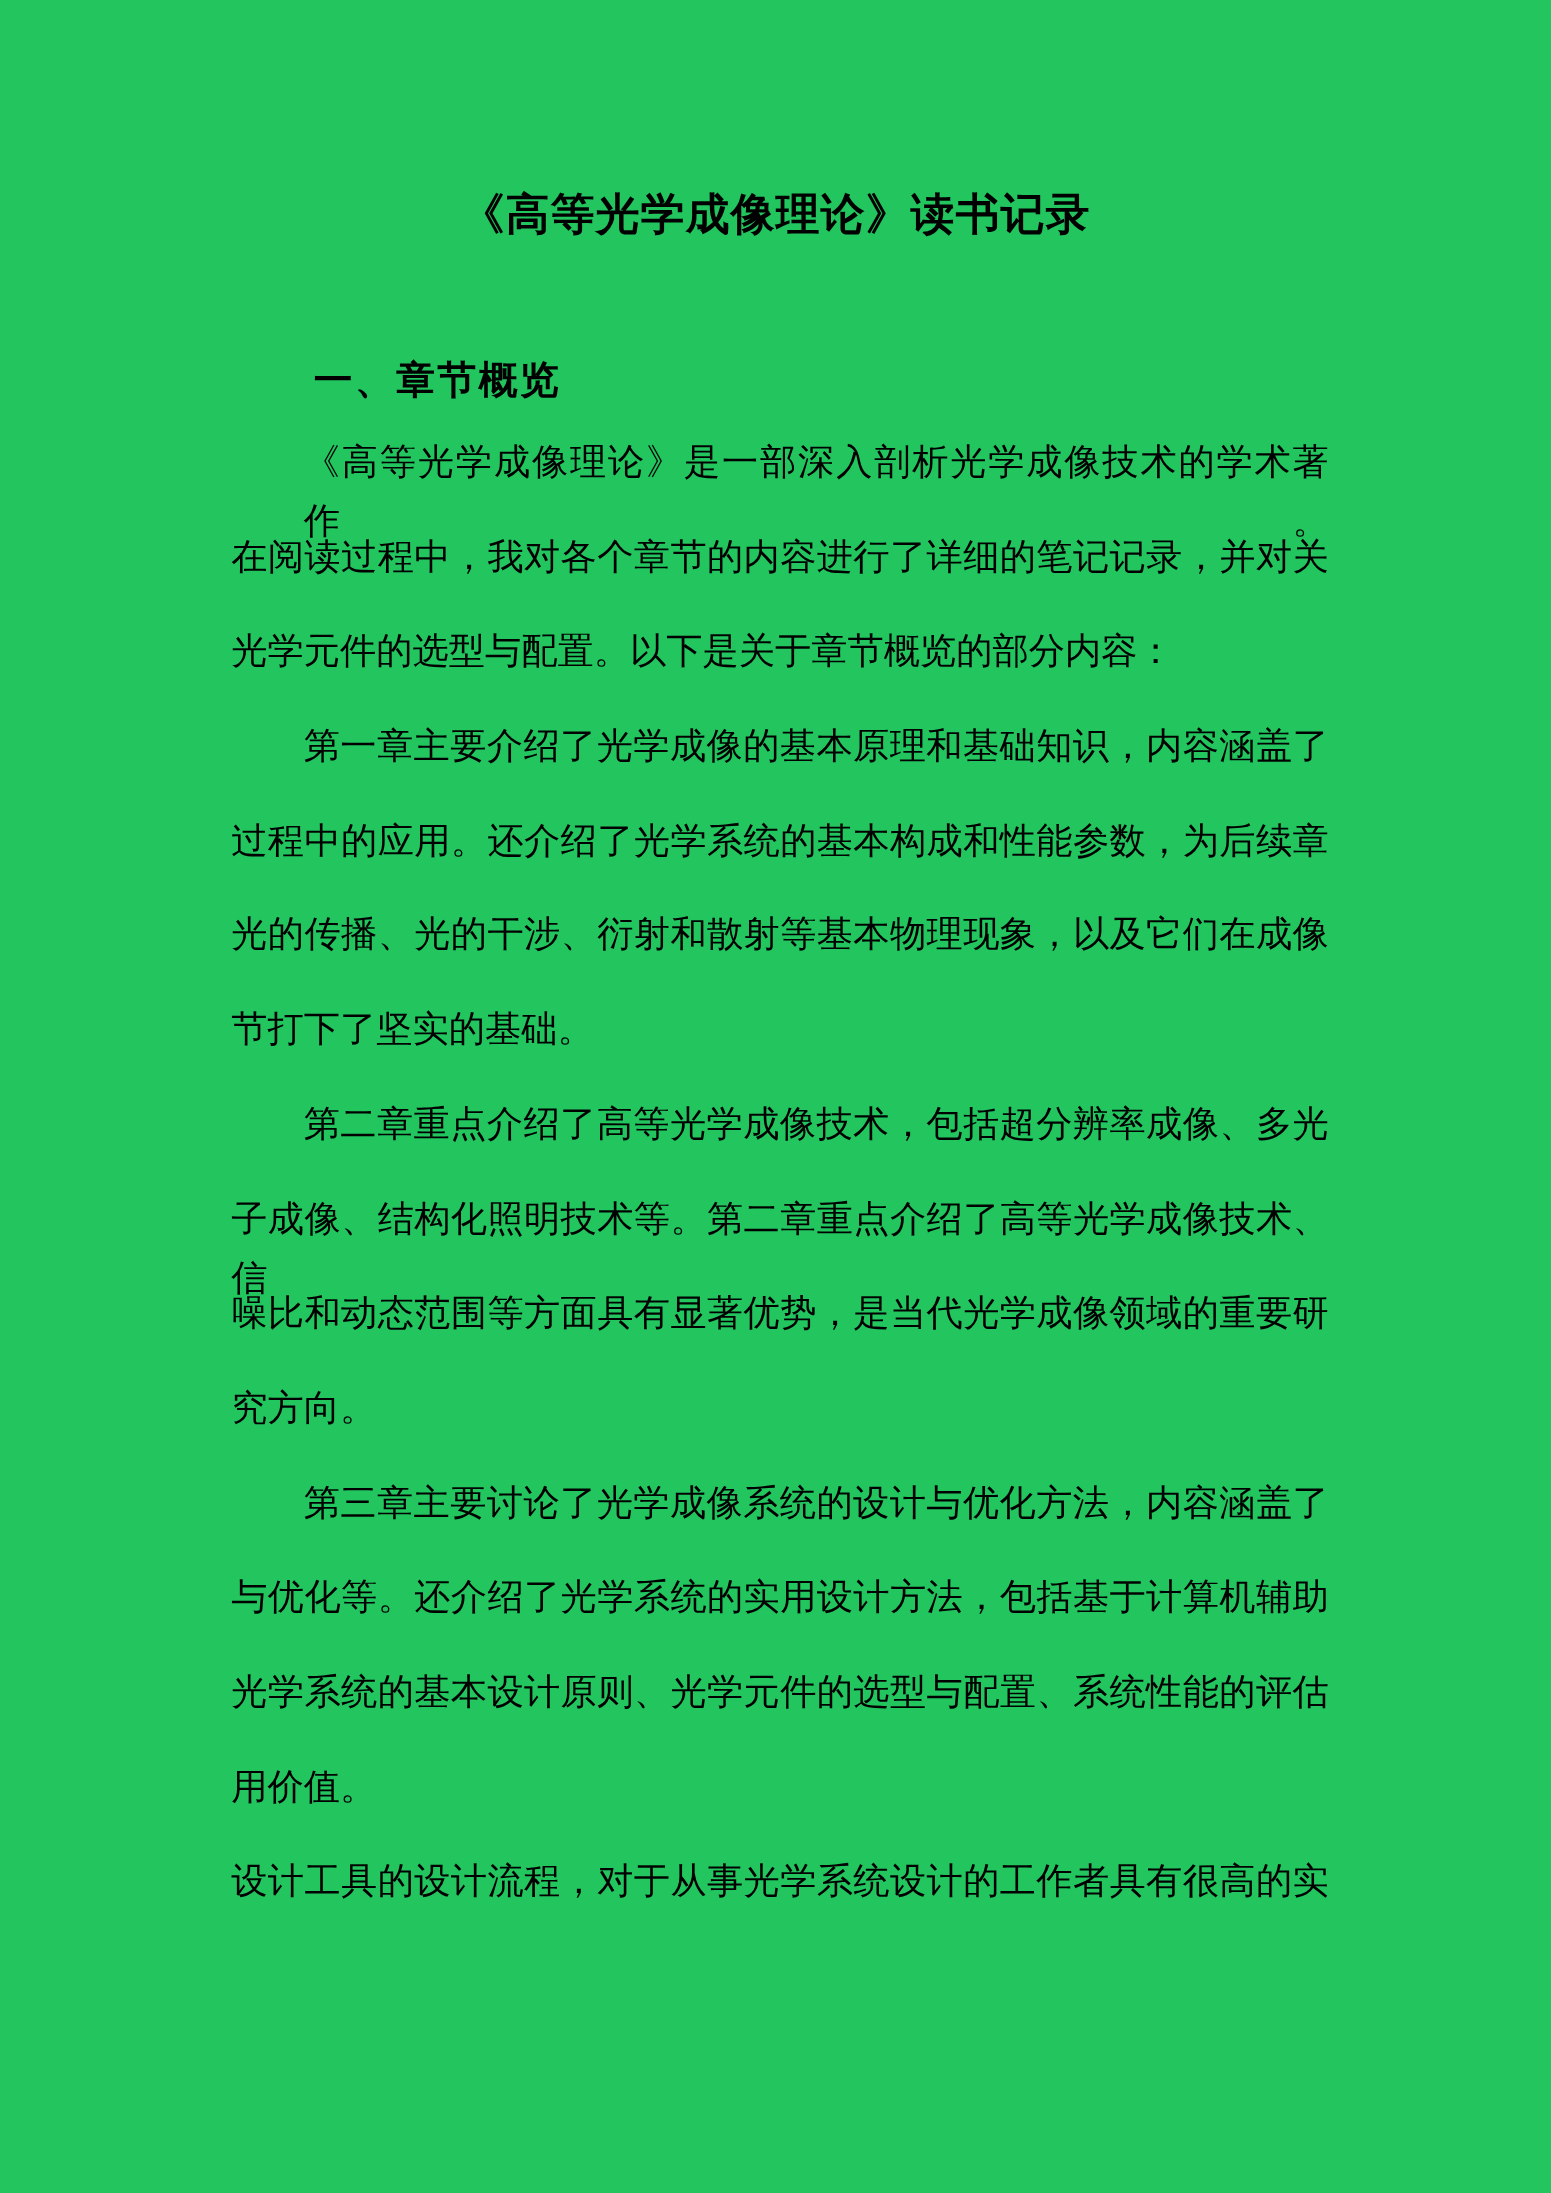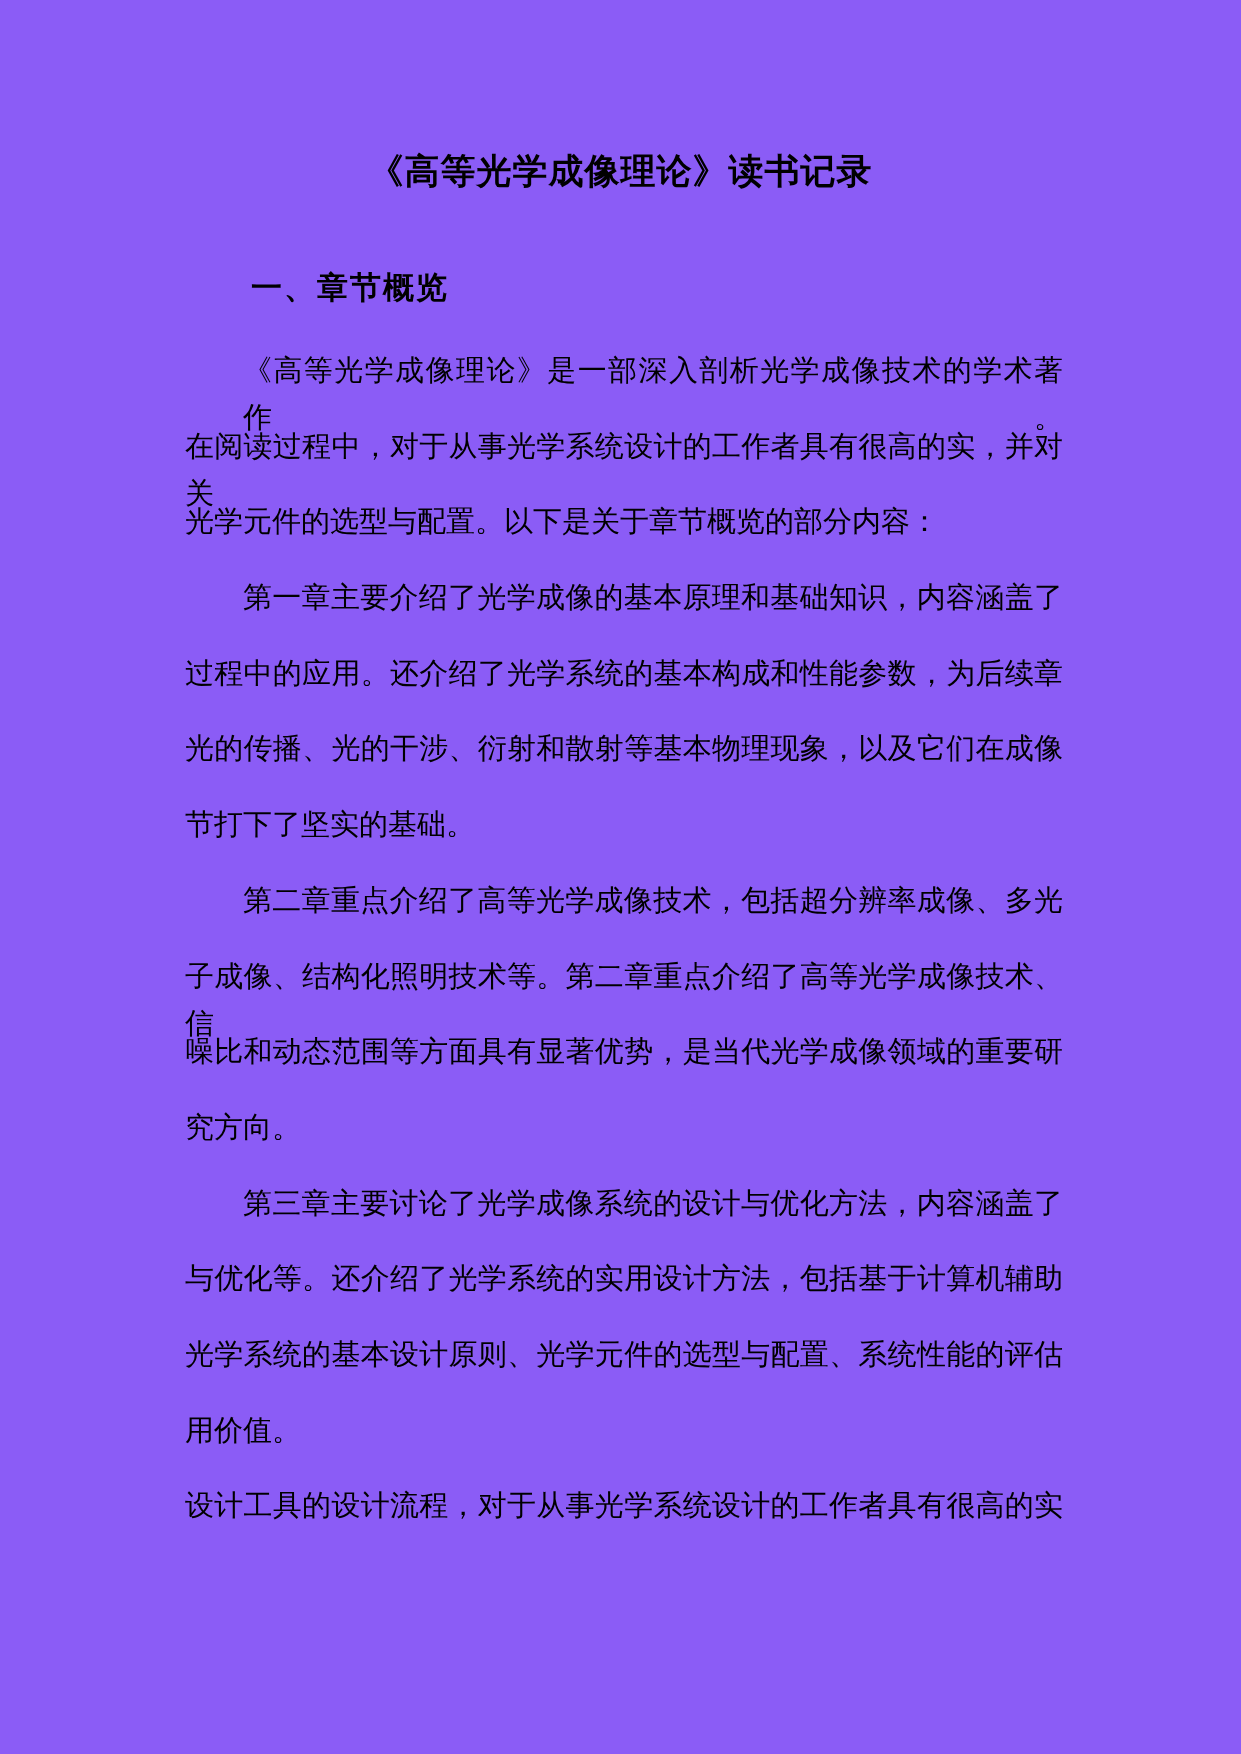--- a/index.html
+++ b/index.html
@@ -4,40 +4,40 @@
 <style>
   html, body {
     margin: 0;
     padding: 0;
     background: #ffffff;
   }
   .page {
     position: relative;
     width: 1241px;
     height: 1754px;
-    background: #8b5cf6;
+    background: #22c55e;
     color: #000000;
     font-family: "Liberation Serif", "DejaVu Serif", serif;
     overflow: hidden;
   }
   .doc-title {
     position: absolute;
     top: 148px;
     left: 0;
     width: 100%;
     text-align: center;
     font-size: 35px;
     line-height: 48px;
     font-weight: bold;
     font-family: "Liberation Serif", "DejaVu Serif", serif;
     letter-spacing: 1px;
   }
   .section-heading {
     position: absolute;
-    top: 268px;
+    top: 284px;
     left: 251px;
     font-size: 31px;
     line-height: 40px;
     font-weight: bold;
     font-family: "Liberation Sans", "DejaVu Sans", sans-serif;
     letter-spacing: 2px;
   }
   .body-text {
     position: absolute;
     top: 347px;
@@ -70,21 +70,21 @@
 <div class="page">
 
   <div class="doc-title">《高等光学成像理论》读书记录</div>
 
   <div class="section-heading">一、章节概览</div>
 
   <div class="body-text">
 
     <div class="para">
       <div class="line first">《高等光学成像理论》是一部深入剖析光学成像技术的学术著作。</div>
-      <div class="line">在阅读过程中，对于从事光学系统设计的工作者具有很高的实，并对关</div>
+      <div class="line">在阅读过程中，我对各个章节的内容进行了详细的笔记记录，并对关</div>
       <div class="line last">光学元件的选型与配置。以下是关于章节概览的部分内容：</div>
     </div>
 
     <div class="para">
       <div class="line first">第一章主要介绍了光学成像的基本原理和基础知识，内容涵盖了</div>
       <div class="line">过程中的应用。还介绍了光学系统的基本构成和性能参数，为后续章</div>
       <div class="line">光的传播、光的干涉、衍射和散射等基本物理现象，以及它们在成像</div>
       <div class="line last">节打下了坚实的基础。</div>
     </div>
 

